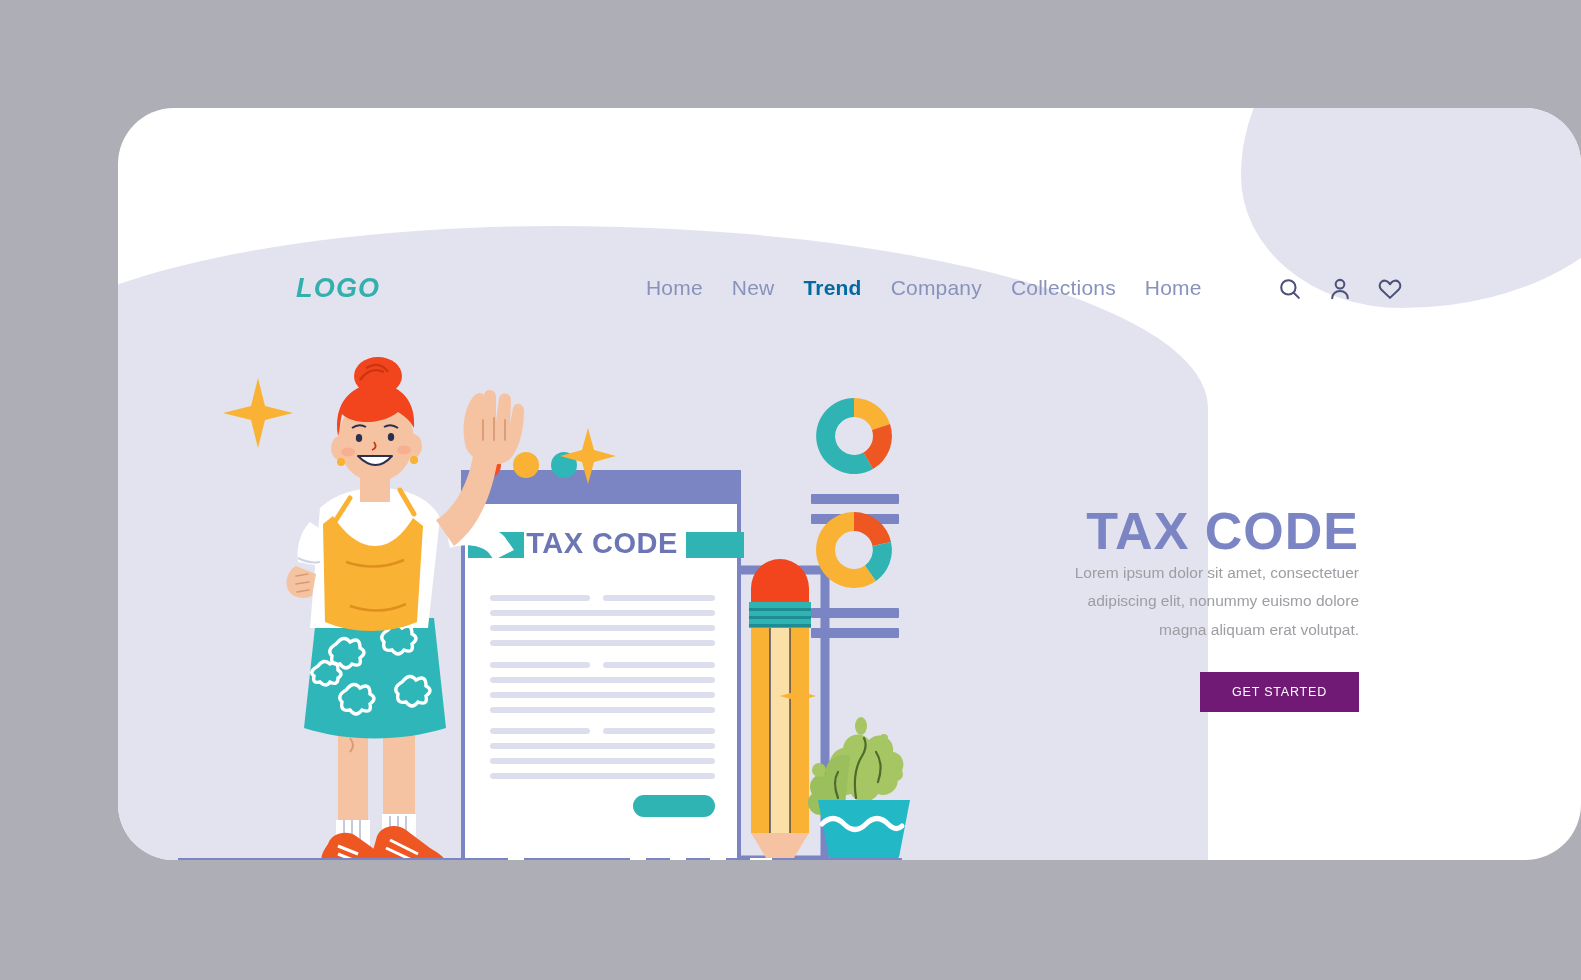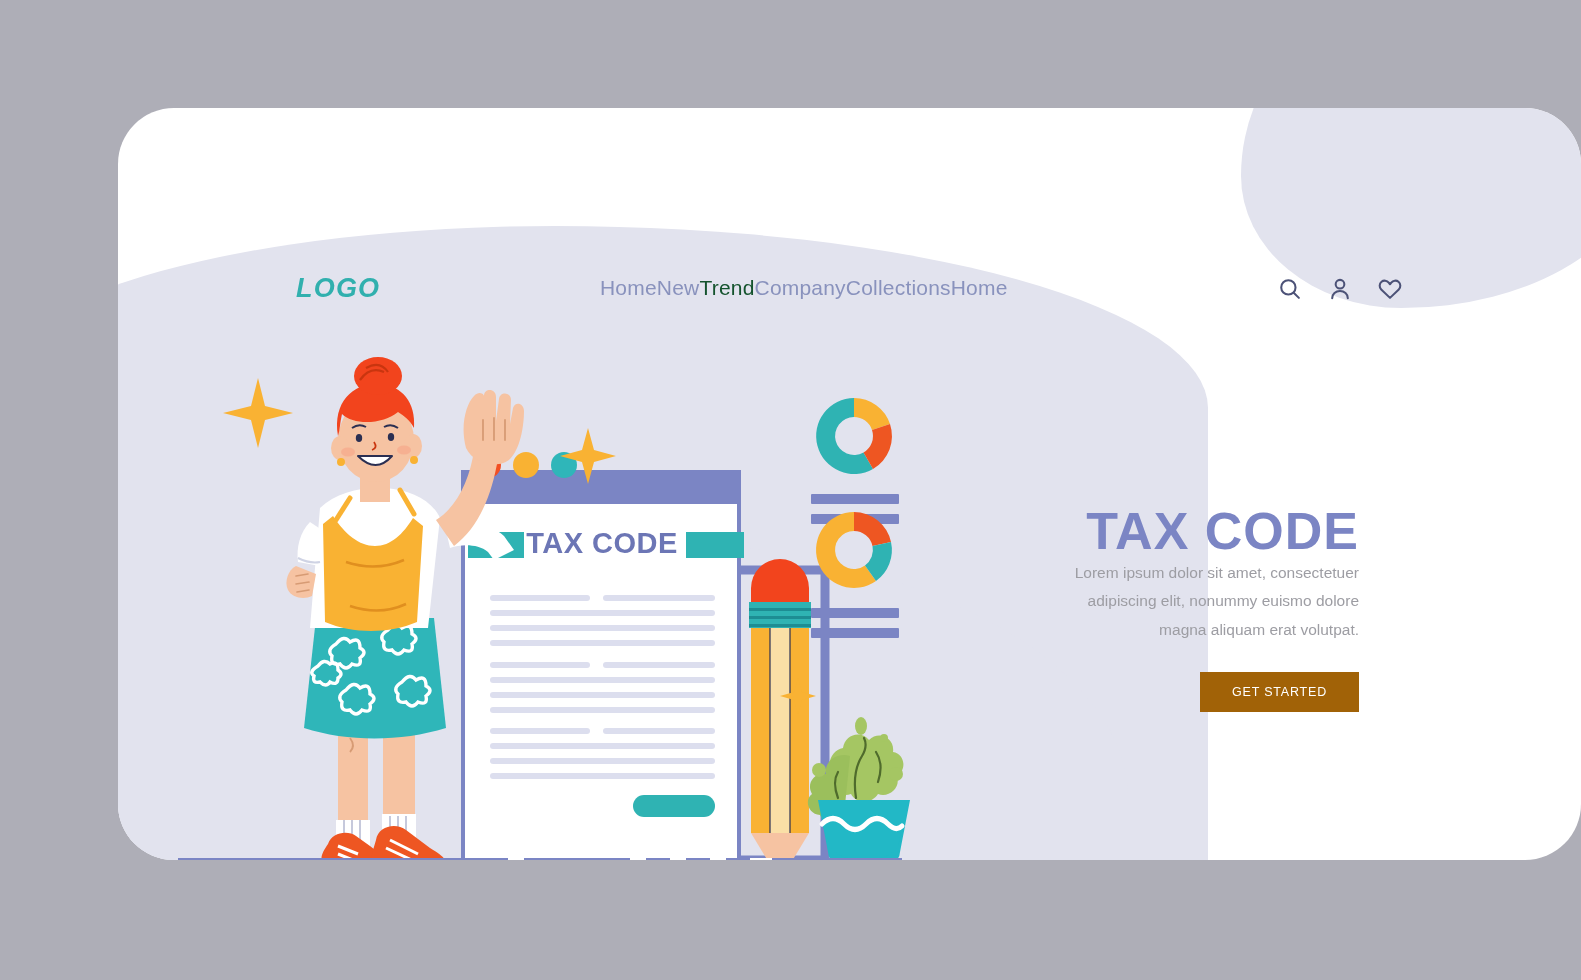--- a/index.html
+++ b/index.html
@@ -67,35 +67,36 @@
     left: 178px;
     top: 165px;
     font-size: 27px;
     font-weight: bold;
     font-style: italic;
     letter-spacing: 1.2px;
     color: #31b0ae;
   }
   .nav {
     position: absolute;
-    left: 482px;
+    left: 528px;
     top: 168px;
     display: flex;
+    gap: 29px;
     align-items: baseline;
   }
   .nav-item {
     font-size: 21px;
     color: #8992bd;
     letter-spacing: 0.2px;
     cursor: pointer;
     white-space: nowrap;
   }
   .nav-item.active {
-    color: #14532d;
-    font-weight: normal;
+    color: #0369a1;
+    font-weight: bold;
   }
   .header-icons {
     position: absolute;
     right: 178px;
     top: 168px;
     display: flex;
     gap: 24px;
     align-items: center;
   }
   .header-icons svg { display: block; cursor: pointer; }
@@ -117,21 +118,21 @@
     white-space: nowrap;
   }
   .hero-body {
     font-size: 15.5px;
     line-height: 1.85;
     color: #9d9da3;
   }
   .hero-cta {
     margin-top: 27px;
     display: inline-block;
-    background: #a16207;
+    background: #701a75;
     color: #ffffff;
     font-size: 12.5px;
     letter-spacing: 0.8px;
     padding: 13px 32px;
     border: none;
     cursor: pointer;
     font-family: "Liberation Sans", sans-serif;
   }
 
   

